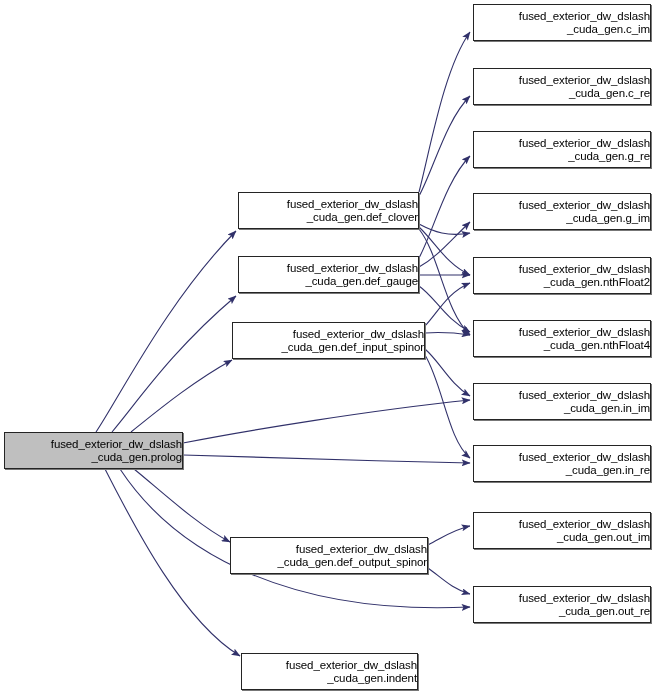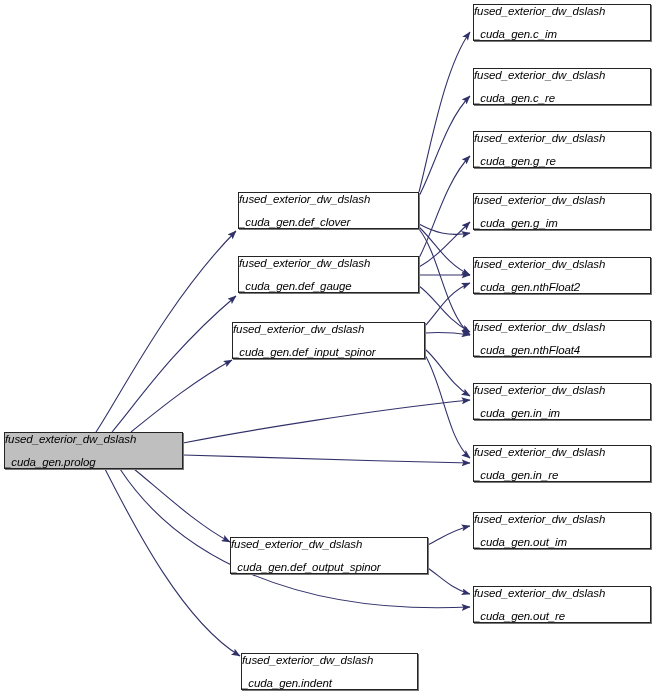--- a/index.html
+++ b/index.html
@@ -11,30 +11,29 @@
     overflow:hidden;
   }
   svg.edges{position:absolute;left:0;top:0;width:657px;height:696px;}
   .node{
     position:absolute;
     box-sizing:border-box;
     border:1px solid #242424;
     background:#ffffff;
     color:#000000;
     font-size:11.5px;
-    line-height:23px;
-    text-align:left;
+    line-height:13px;
+    text-align:right;
     display:flex;
     align-items:center;
     justify-content:center;
     box-shadow:1px 1px 0 0 #777777;
     white-space:pre-line;
     letter-spacing:-0.1px;
     z-index:2;
-    font-style:italic;
   }
   .node.root{
     background:#bfbfbf;
     border:1px solid #242424;
   }
   .node .lbl{display:block;width:100%;}
 </style>
 </head>
 <body>
 

